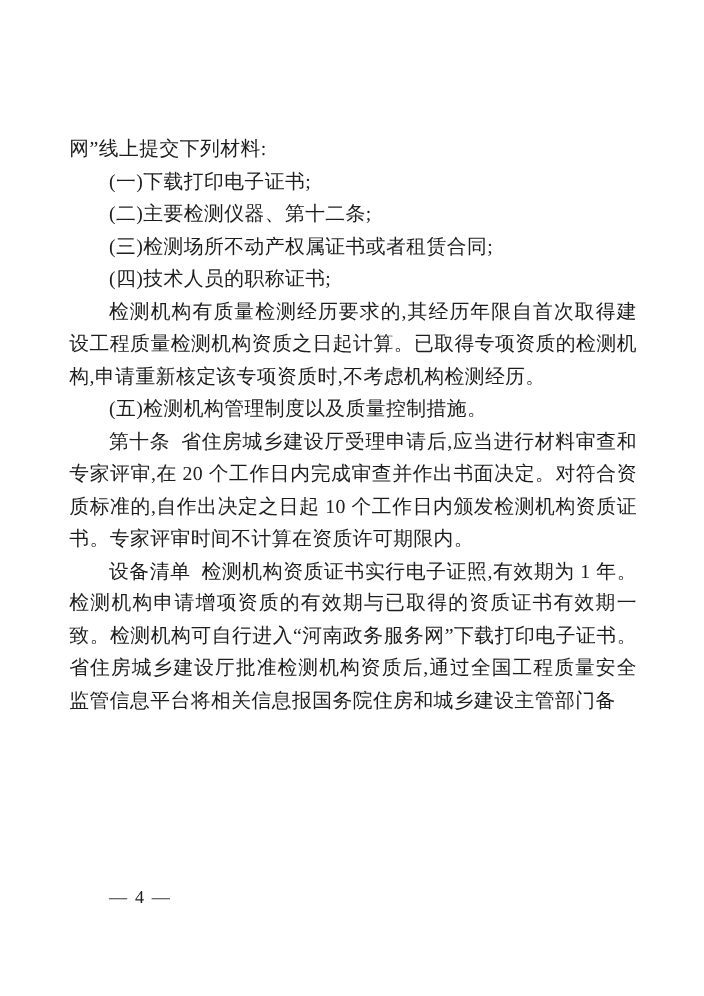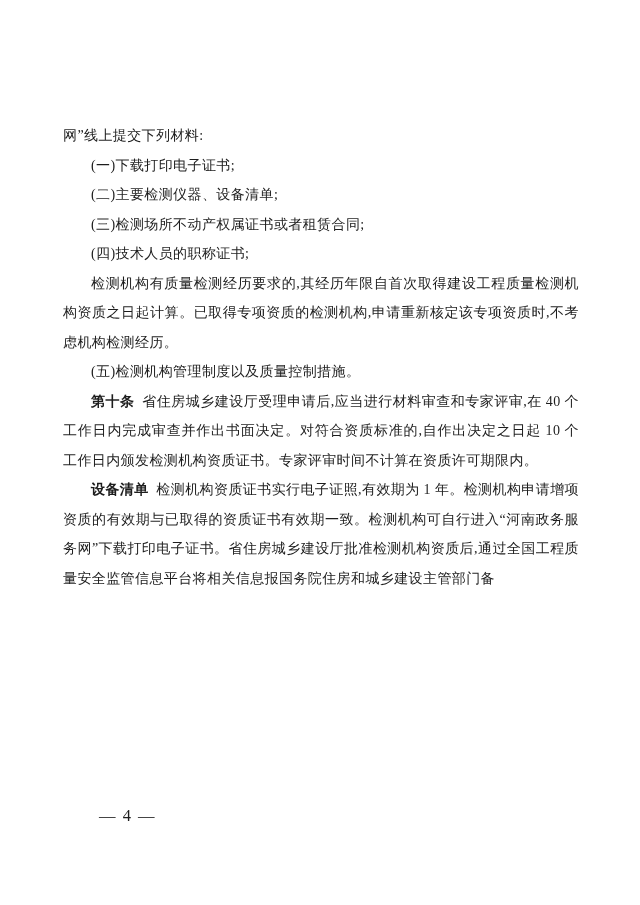--- a/index.html
+++ b/index.html
@@ -21,34 +21,34 @@
     background: #ffffff;
   }
   .text-block {
     position: absolute;
     left: 63px;
     top: 121px;
     width: 516px;
   }
   .text-block p {
     margin: 0;
-    font-size: 14px;
+    font-size: 18px;
     line-height: 29.5px;
     text-align: justify;
     letter-spacing: 0.4px;
     word-break: break-all;
   }
   .indent {
     text-indent: 2em;
   }
   .no-indent {
     text-indent: 0;
   }
   .term {
-    font-weight: bold;
+    font-weight: normal;
     margin-right: 0.55em;
   }
   .page-number {
     position: absolute;
     left: 99px;
     top: 806px;
     font-size: 16.5px;
     letter-spacing: 1.5px;
     color: #1d1d1d;
   }
@@ -56,31 +56,31 @@
 </head>
 <body>
 
 <div class="page">
   <div class="text-block">
 
     <p class="no-indent">网”线上提交下列材料:</p>
 
     <p class="indent">(一)下载打印电子证书;</p>
 
-    <p class="indent">(二)主要检测仪器、设备清单;</p>
+    <p class="indent">(二)主要检测仪器、第十二条;</p>
 
     <p class="indent">(三)检测场所不动产权属证书或者租赁合同;</p>
 
     <p class="indent">(四)技术人员的职称证书;</p>
 
     <p class="indent">检测机构有质量检测经历要求的,其经历年限自首次取得建设工程质量检测机构资质之日起计算。已取得专项资质的检测机构,申请重新核定该专项资质时,不考虑机构检测经历。</p>
 
     <p class="indent">(五)检测机构管理制度以及质量控制措施。</p>
 
-    <p class="indent"><b class="term">第十条</b><span>省住房城乡建设厅受理申请后,应当进行材料审查和专家评审,在 40 个工作日内完成审查并作出书面决定。对符合资质标准的,自作出决定之日起 10 个工作日内颁发检测机构资质证书。专家评审时间不计算在资质许可期限内。</span></p>
+    <p class="indent"><b class="term">第十条</b><span>省住房城乡建设厅受理申请后,应当进行材料审查和专家评审,在 20 个工作日内完成审查并作出书面决定。对符合资质标准的,自作出决定之日起 10 个工作日内颁发检测机构资质证书。专家评审时间不计算在资质许可期限内。</span></p>
 
 
 
     <p class="indent"><b class="term">设备清单</b><span>检测机构资质证书实行电子证照,有效期为 1 年。检测机构申请增项资质的有效期与已取得的资质证书有效期一致。检测机构可自行进入“河南政务服务网”下载打印电子证书。省住房城乡建设厅批准检测机构资质后,通过全国工程质量安全监管信息平台将相关信息报国务院住房和城乡建设主管部门备</span></p>
 
   </div>
 
   <div class="page-number">— 4 —</div>
 </div>
 

